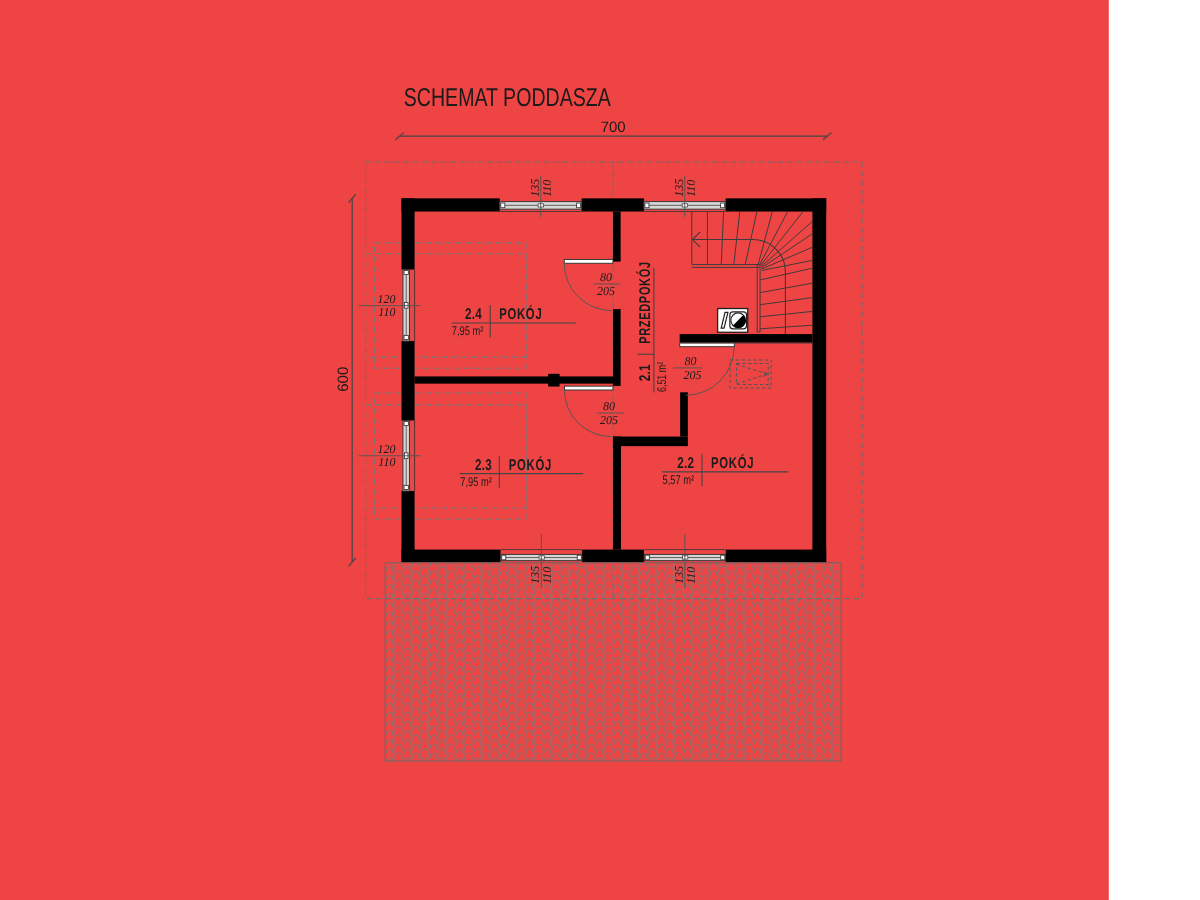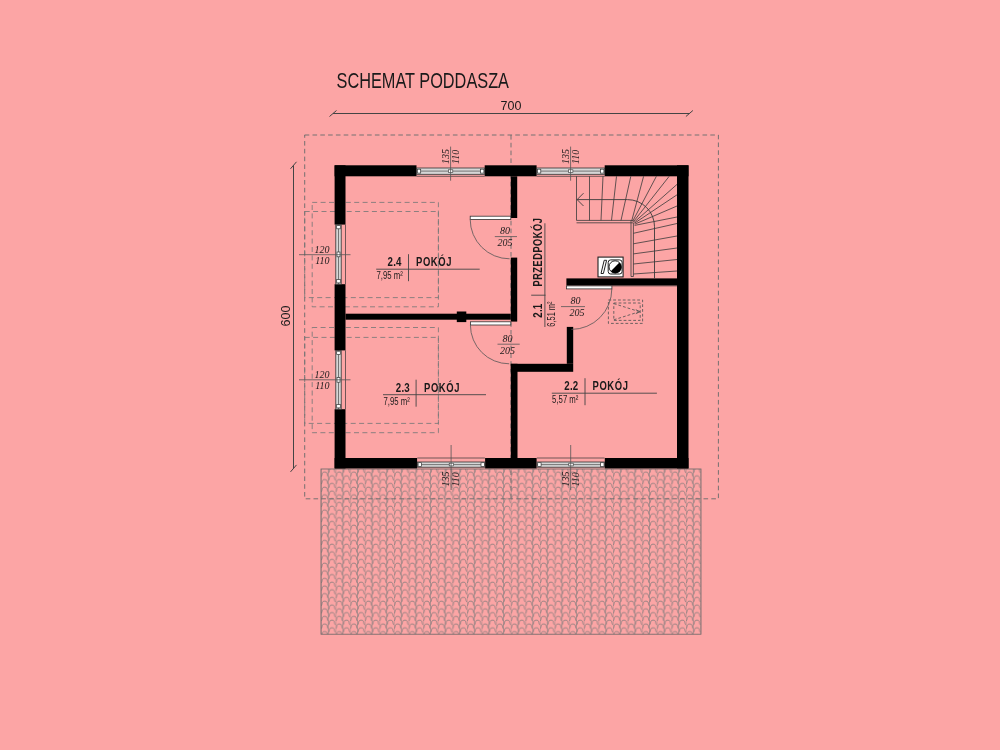--- a/index.html
+++ b/index.html
@@ -1,16 +1,16 @@
 <!DOCTYPE html>
 <html><head>
 <meta charset="utf-8">
 <style>
   html,body{margin:0;padding:0;background:#fff;}
-  .page{position:relative;width:1000px;height:750px;background:#fca5a5;overflow:hidden;}
+  .page{position:relative;width:924px;height:750px;background:#ef4444;overflow:hidden;}
   svg{display:block;}
   text{font-family:"Liberation Sans",sans-serif;fill:#1a1a1a;}
   .dimtxt{font-family:"Liberation Serif",serif;font-style:italic;font-size:10px;fill:#1a1a1a;}
   .roomnum{font-size:13px;font-weight:bold;letter-spacing:.3px;}
   .roomname{font-size:13px;font-weight:bold;letter-spacing:.8px;}
   .area{font-size:10.5px;}
 </style>
 </head>
 <body>
 <div class="page">

